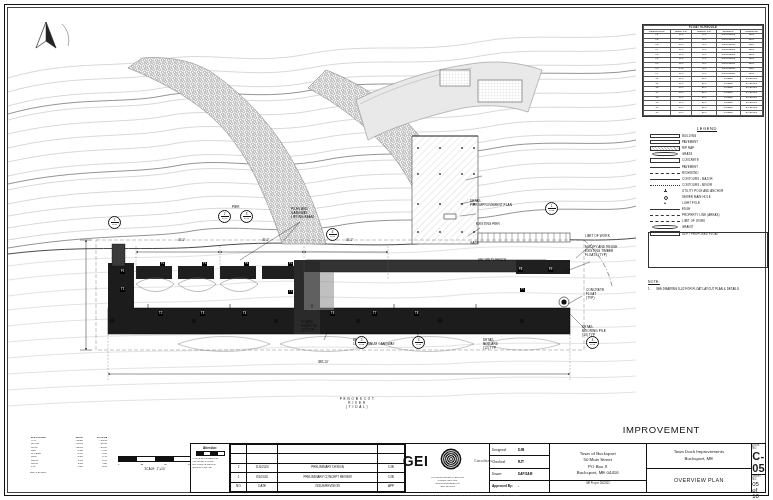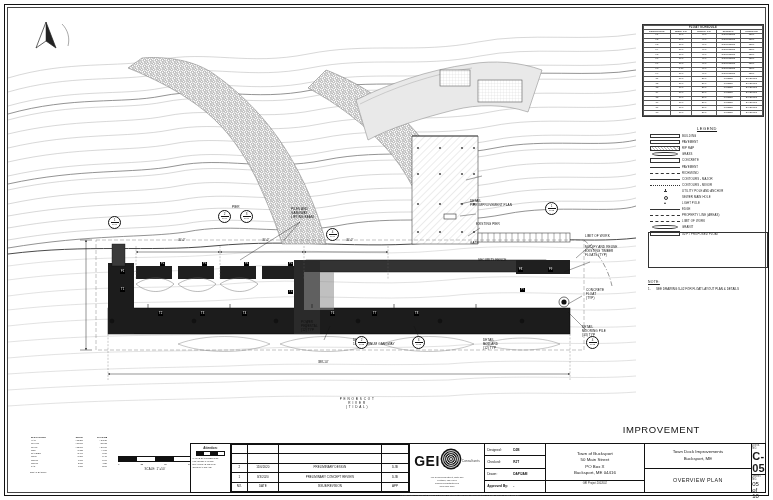--- a/index.html
+++ b/index.html
@@ -134,21 +134,21 @@
   #tb-rev td.c{text-align:center;}
   #tb-rev tr.blank td{border-left:.5px solid #111;border-right:.5px solid #111;}
   #tb-rev .w-no{width:13px;}
   #tb-rev .w-date{width:28px;}
   #tb-rev .w-desc{width:auto;}
   #tb-rev .w-app{width:24px;}
 
   
   #tb-logo{width:84px;display:flex;flex-direction:column;
       align-items:center;justify-content:center;}
-  .gei-row{display:flex;align-items:center;gap:0;text-align:right;}
+  .gei-row{display:flex;align-items:center;gap:12px;text-align:right;}
   .gei-word{font-size:14px;font-weight:bold;letter-spacing:.5px;color:#111;}
   .gei-sub{font-size:3px;color:#333;letter-spacing:.2px;}
   .gei-addr{font-size:2.2px;text-align:center;line-height:1.35;color:#333;
       margin-top:2px;white-space:pre-line;}
 
   
   #tb-people{width:68px;display:flex;flex-direction:column;}
   #tb-people .pr{flex:1;border-bottom:.5px solid #111;display:flex;
       align-items:center;font-size:3.2px;padding-left:2px;}
   #tb-people .pr:last-child{border-bottom:0;}

